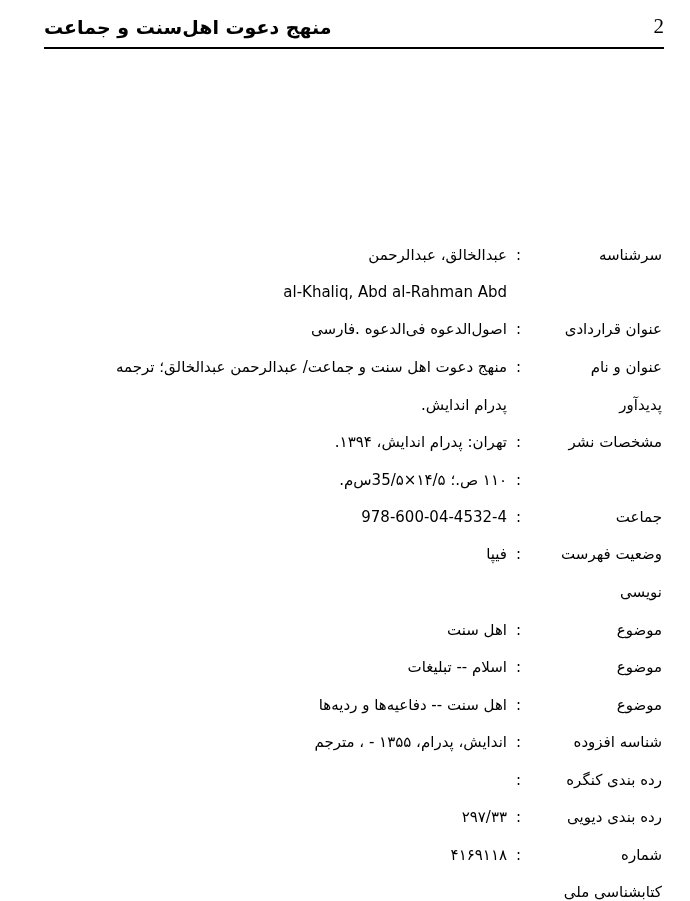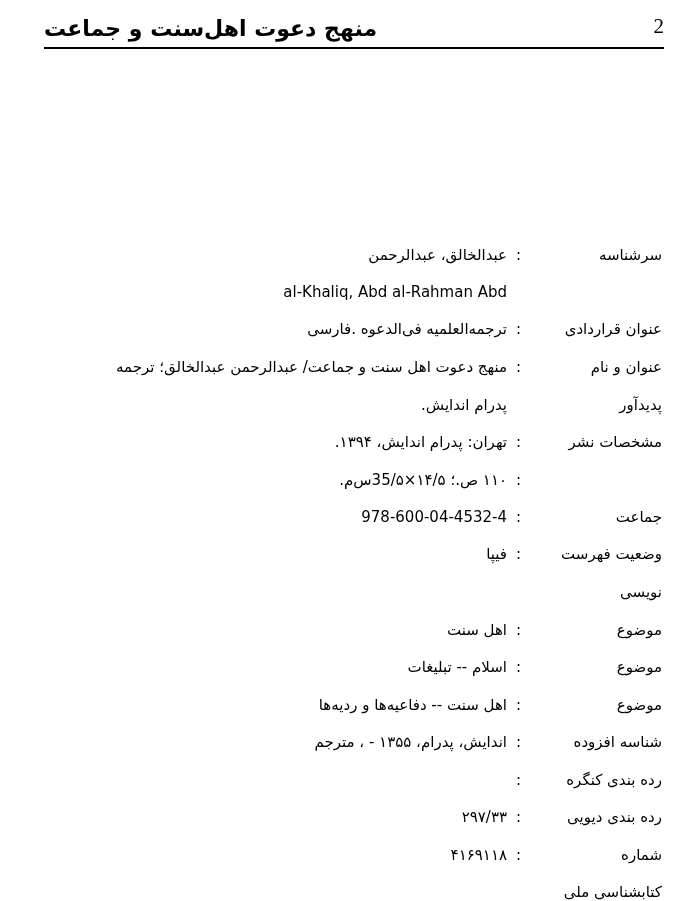--- a/index.html
+++ b/index.html
@@ -1,19 +1,19 @@
 <!DOCTYPE html>
 <html><head>
 <meta charset="utf-8">
 <style>
   html, body { margin:0; padding:0; background:#ffffff; }
   body { width:690px; height:901px; position:relative; overflow:hidden; font-family:"DejaVu Sans", sans-serif; color:#000; }
   .header { position:absolute; left:44px; top:8px; width:620px; height:38px; }
   .page-num { position:absolute; right:0; top:6px; font-family:"Liberation Serif", serif; font-size:21px; }
-  .run-title { position:absolute; left:0; top:8px; font-size:22px; font-weight:bold; letter-spacing:4px; direction:rtl; }
+  .run-title { position:absolute; left:0; top:8px; font-size:19px; font-weight:bold; letter-spacing:4px; direction:rtl; }
   .rule { position:absolute; left:44px; top:47px; width:620px; height:2px; background:#000; }
   .row { position:absolute; left:0; width:690px; height:26px; font-size:15px; line-height:26px; }
   .label { position:absolute; right:28px; direction:rtl; white-space:nowrap; }
   .colon { position:absolute; left:516px; }
   .value { position:absolute; right:183px; direction:rtl; white-space:nowrap; }
   .value.ltr { direction:ltr; }
 </style>
 </head>
 <body>
 
@@ -30,21 +30,21 @@
       <span class="value">عبدالخالق، عبدالرحمن</span>
     </div>
     <div class="row" style="top: 279px;">
       <span class="label"></span>
       <span class="colon"></span>
       <span class="value ltr" style="right: 183px; margin-left: 25px;">al-Khaliq, Abd al-Rahman Abd</span>
     </div>
     <div class="row" style="top: 316px;">
       <span class="label">عنوان قراردادی</span>
       <span class="colon">:</span>
-      <span class="value">ترجمه‌العلمیه فی‌الدعوه .فارسی</span>
+      <span class="value">اصول‌الدعوه فی‌الدعوه .فارسی</span>
     </div>
     <div class="row" style="top: 354px;">
       <span class="label">عنوان و نام</span>
       <span class="colon">:</span>
       <span class="value">منهج دعوت اهل سنت و جماعت/ عبدالرحمن عبدالخالق؛ ترجمه</span>
     </div>
     <div class="row" style="top: 392px;">
       <span class="label">پدیدآور</span>
       <span class="colon"></span>
       <span class="value">پدرام اندایش.</span>

